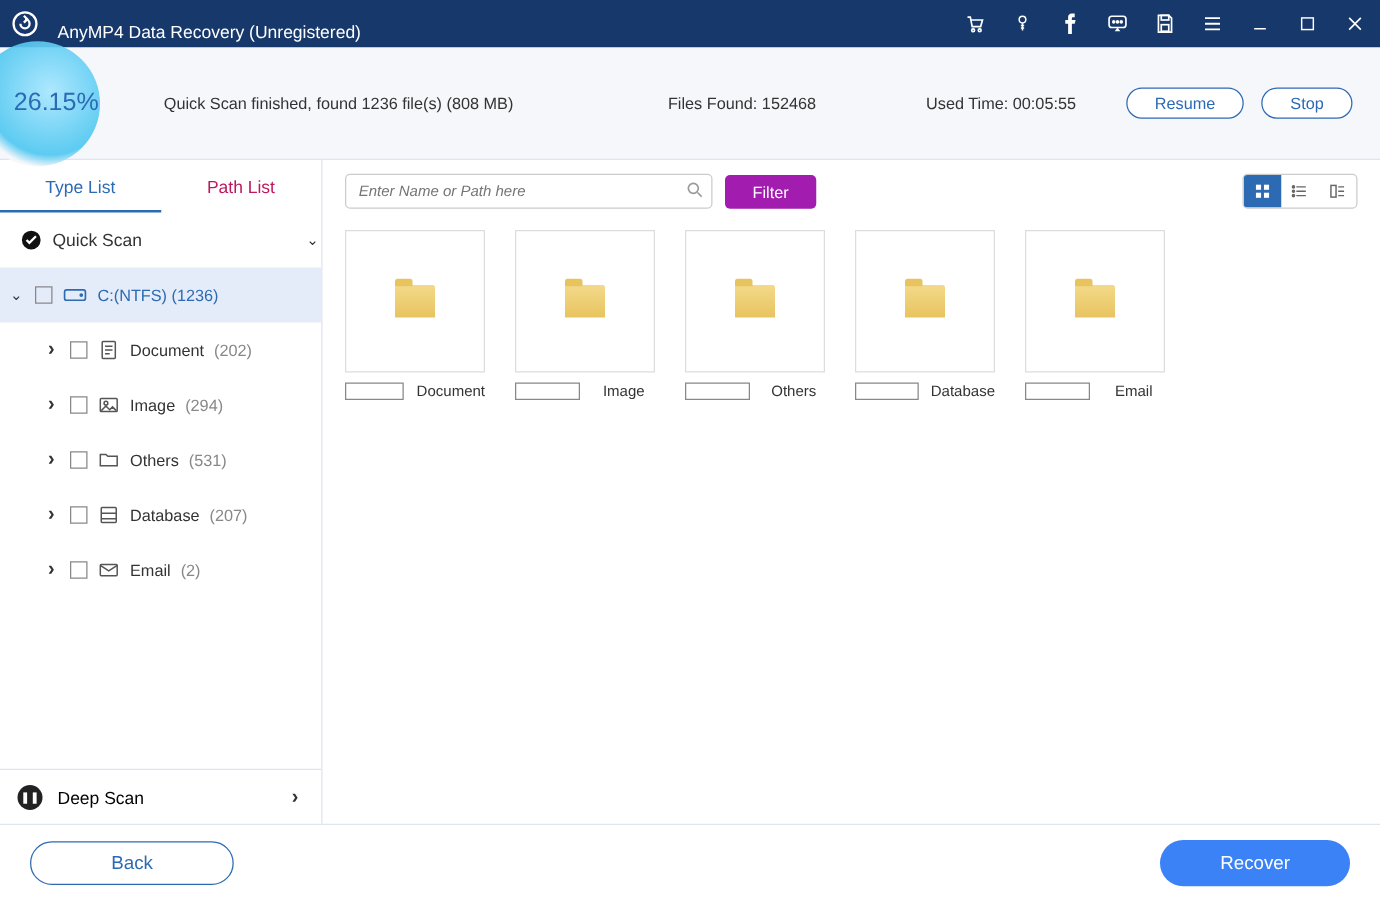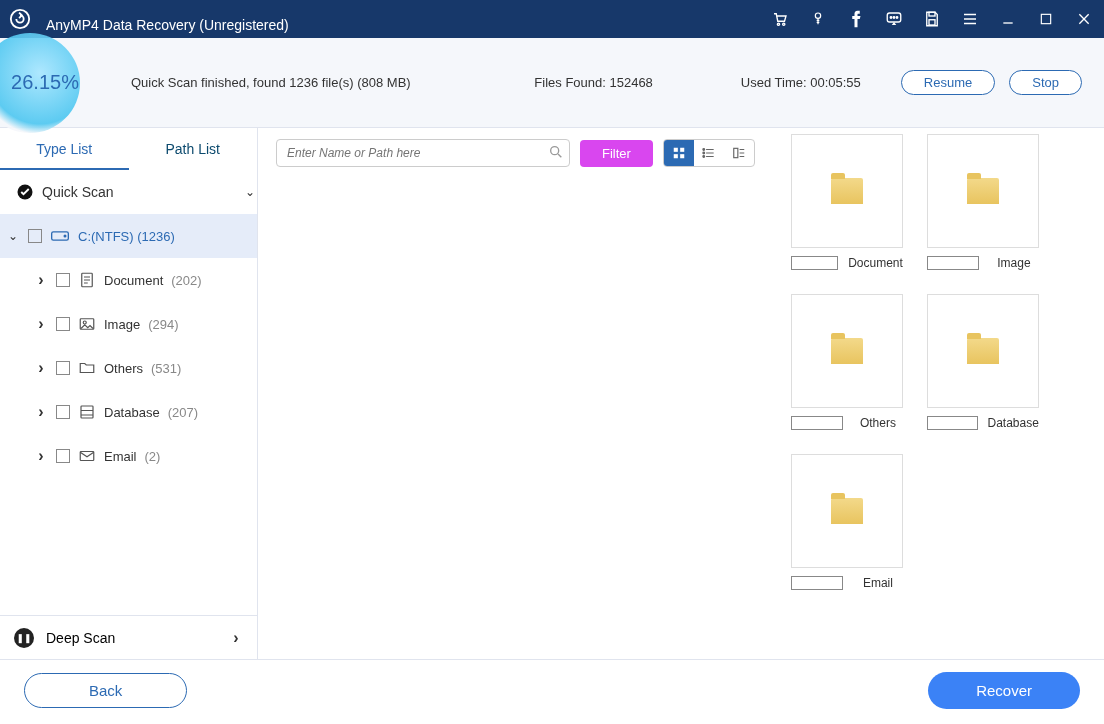--- a/index.html
+++ b/index.html
@@ -22,43 +22,43 @@
 .status-text { margin-left: 30px; flex: 1; color:#333; font-size: 13px; }
 .status-text div { margin: 4px 11px; }
 .status-meta { display:flex; gap:88px; color:#333; font-size:13px; margin-right:40px; }
 .status-btns { display:flex; gap:14px; margin-right:22px; }
 .gbtn { border:1px solid #2c6ab3; color:#2c6ab3; background:#fff; border-radius:16px; padding:4px 22px; font-size:13px; cursor:pointer; }
 
 
 .main { display:flex; height: 531px; }
 .sidebar { width: 258px; border-right:1px solid #e0e4ee; display:flex; flex-direction:column; }
 .tabs { display:flex; height:42px; }
-.tabs div { flex:1; text-align:center; line-height:42px; font-size:14px; color:#0c4a6e; cursor:pointer; }
+.tabs div { flex:1; text-align:center; line-height:42px; font-size:14px; color:#be185d; cursor:pointer; }
 .tabs .active { color:#2c6ab3; border-bottom:2px solid #2c6ab3; }
 
 .tree { flex:1; overflow:auto; font-size:13px; color:#333; }
 .tree-row { display:flex; align-items:center; height:44px; gap:8px; cursor:pointer; }
 .tree-row.section { padding-left:16px; font-size:14px; }
 .tree-row.drive { background:#e5ecf9; padding-left:6px; color:#2c6ab3; }
 .tree-row.cat { padding-left:34px; }
 .chk { width:14px;height:14px;border:1px solid #888; }
 .chevron { width:14px; display:inline-block; text-align:center; color:#333;font-size:12px; }
 .chevron.down::before{content:"⌄";}
 .chevron.right::before{content:"›"; font-size:16px; font-weight:bold;}
 .tree-row .cnt { color:#888; }
 .deep { height:44px; border-top:1px solid #e0e4ee; display:flex; align-items:center; padding:0 14px; gap:12px; font-size:14px; }
 .deep .pause{width:20px;height:20px;border-radius:50%;background:#222;color:#fff;display:flex;align-items:center;justify-content:center;font-size:9px;}
 
 
-.content { flex:1; display:flex; flex-direction:row; }
+.content { flex:1; display:flex; flex-direction:column; }
 .toolbar { height:50px; display:flex; align-items:center; padding:0 18px; gap:10px; }
 .search { flex:0 0 294px; position:relative; }
 .search input { width:100%; height:28px; border:1px solid #ccc; border-radius:4px; padding:0 28px 0 10px; font-size:12px; font-style:italic; color:#888; }
 .search .sicon { position:absolute; right:6px; top:5px; color:#999; }
-.filter-btn { background:#d946ef; color:#fff; border:none; border-radius:4px; padding:6px 22px; font-size:13px; cursor:pointer;text-align:right; }
+.filter-btn { background:#a21caf; color:#fff; border:none; border-radius:4px; padding:6px 22px; font-size:13px; cursor:pointer;text-align:right; }
 .viewmodes { margin-left:auto; display:flex; border:1px solid #ccc; border-radius:4px; overflow:hidden; }
 .viewmodes span { width:30px;height:26px;display:flex;align-items:center;justify-content:center;color:#666;font-size:14px;cursor:pointer; }
 .viewmodes span.active { background:#2c6ab3; color:#fff; }
 
 .grid { flex:1; padding:6px 18px; display:flex; flex-wrap:wrap; gap:24px; align-content:flex-start; }
 .tile { width:112px; }
 .tile .thumb { width:112px;height:114px;border:1px solid #ddd;display:flex;align-items:center;justify-content:center; }
 .tile .folder { width:32px;height:26px; background:linear-gradient(#f3d98a,#e8c45f); border-radius:2px 2px 0 0; position:relative; }
 .tile .folder::before{content:"";position:absolute;top:-5px;left:0;width:14px;height:6px;background:#e8c45f;border-radius:2px 2px 0 0;}
 .tile .caption { display:flex; align-items:center; gap:10px; margin-top:8px; font-size:12px; color:#333; }

